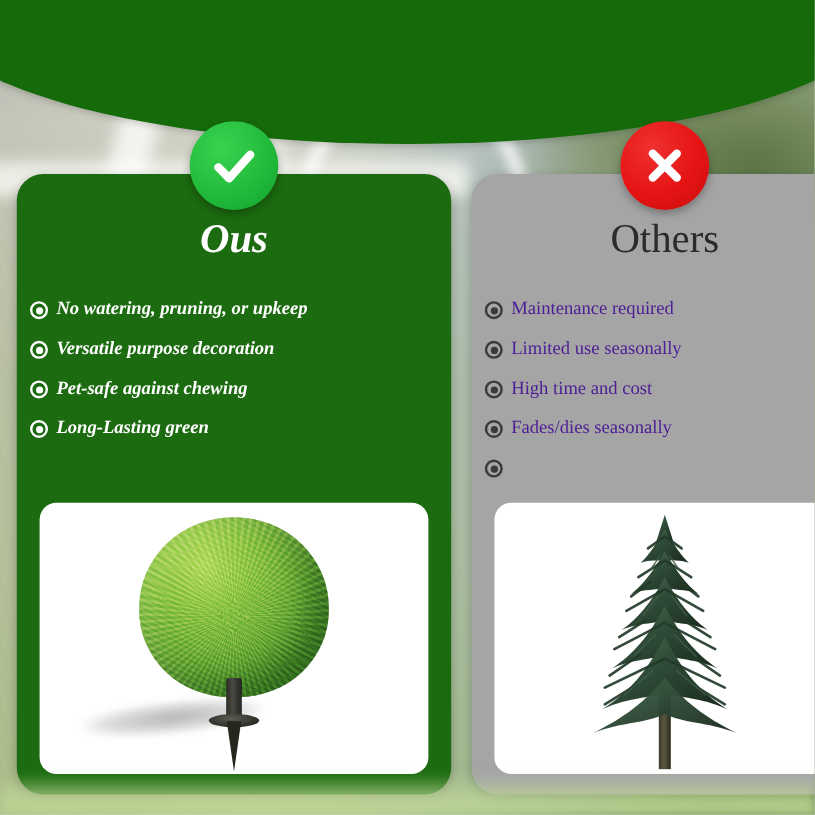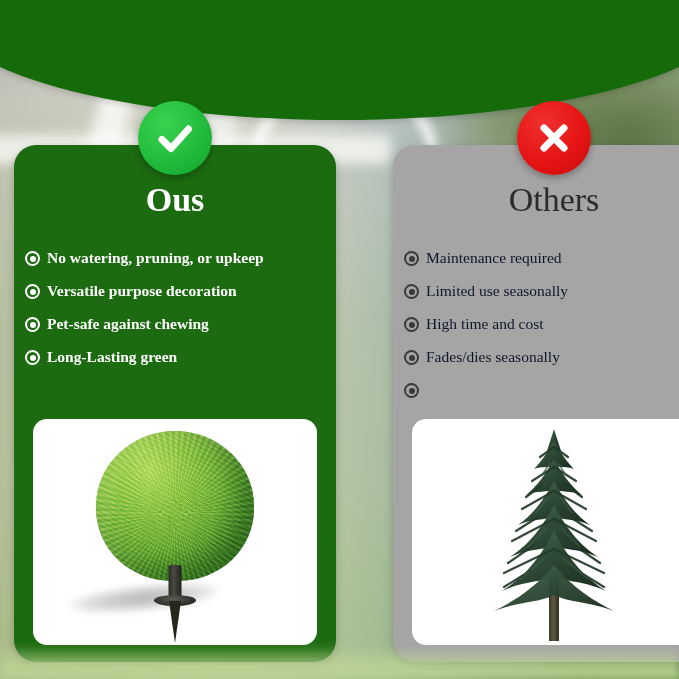--- a/index.html
+++ b/index.html
@@ -84,22 +84,23 @@
   
   .card {
     position: absolute;
     top: 145px;
     height: 517px;
     border-radius: 22px;
     box-shadow: 0 3px 9px rgba(0,0,0,.22);
   }
   #card-ours {
     left: 14px;
-    width: 322px;
+    width: 362px;
     background: #1c6b10;
+    font-style: italic;
   }
   #card-others {
     left: 345px;
     width: 322px;
     background: #a5a5a5;
     margin-left: 48px;
   }
 
   
   .badge {
@@ -186,21 +187,21 @@
     border-radius: 50%;
     background: #3a3a3a;
   }
   .feature-text {
     font-family: "Liberation Serif", "DejaVu Serif", serif;
     font-size: 15.5px;
     line-height: 1.1;
     white-space: nowrap;
   }
   #card-ours .feature-text   { color: #ffffff; font-weight: bold; }
-  #card-others .feature-text { color: #0f172a; font-weight: normal; }
+  #card-others .feature-text { color: #4c1d95; font-weight: normal; }
 
   
   .photo-panel {
     position: absolute;
     left: 19px;
     right: 19px;
     bottom: 17px;
     height: 226px;
     background: #ffffff;
     border-radius: 14px;

